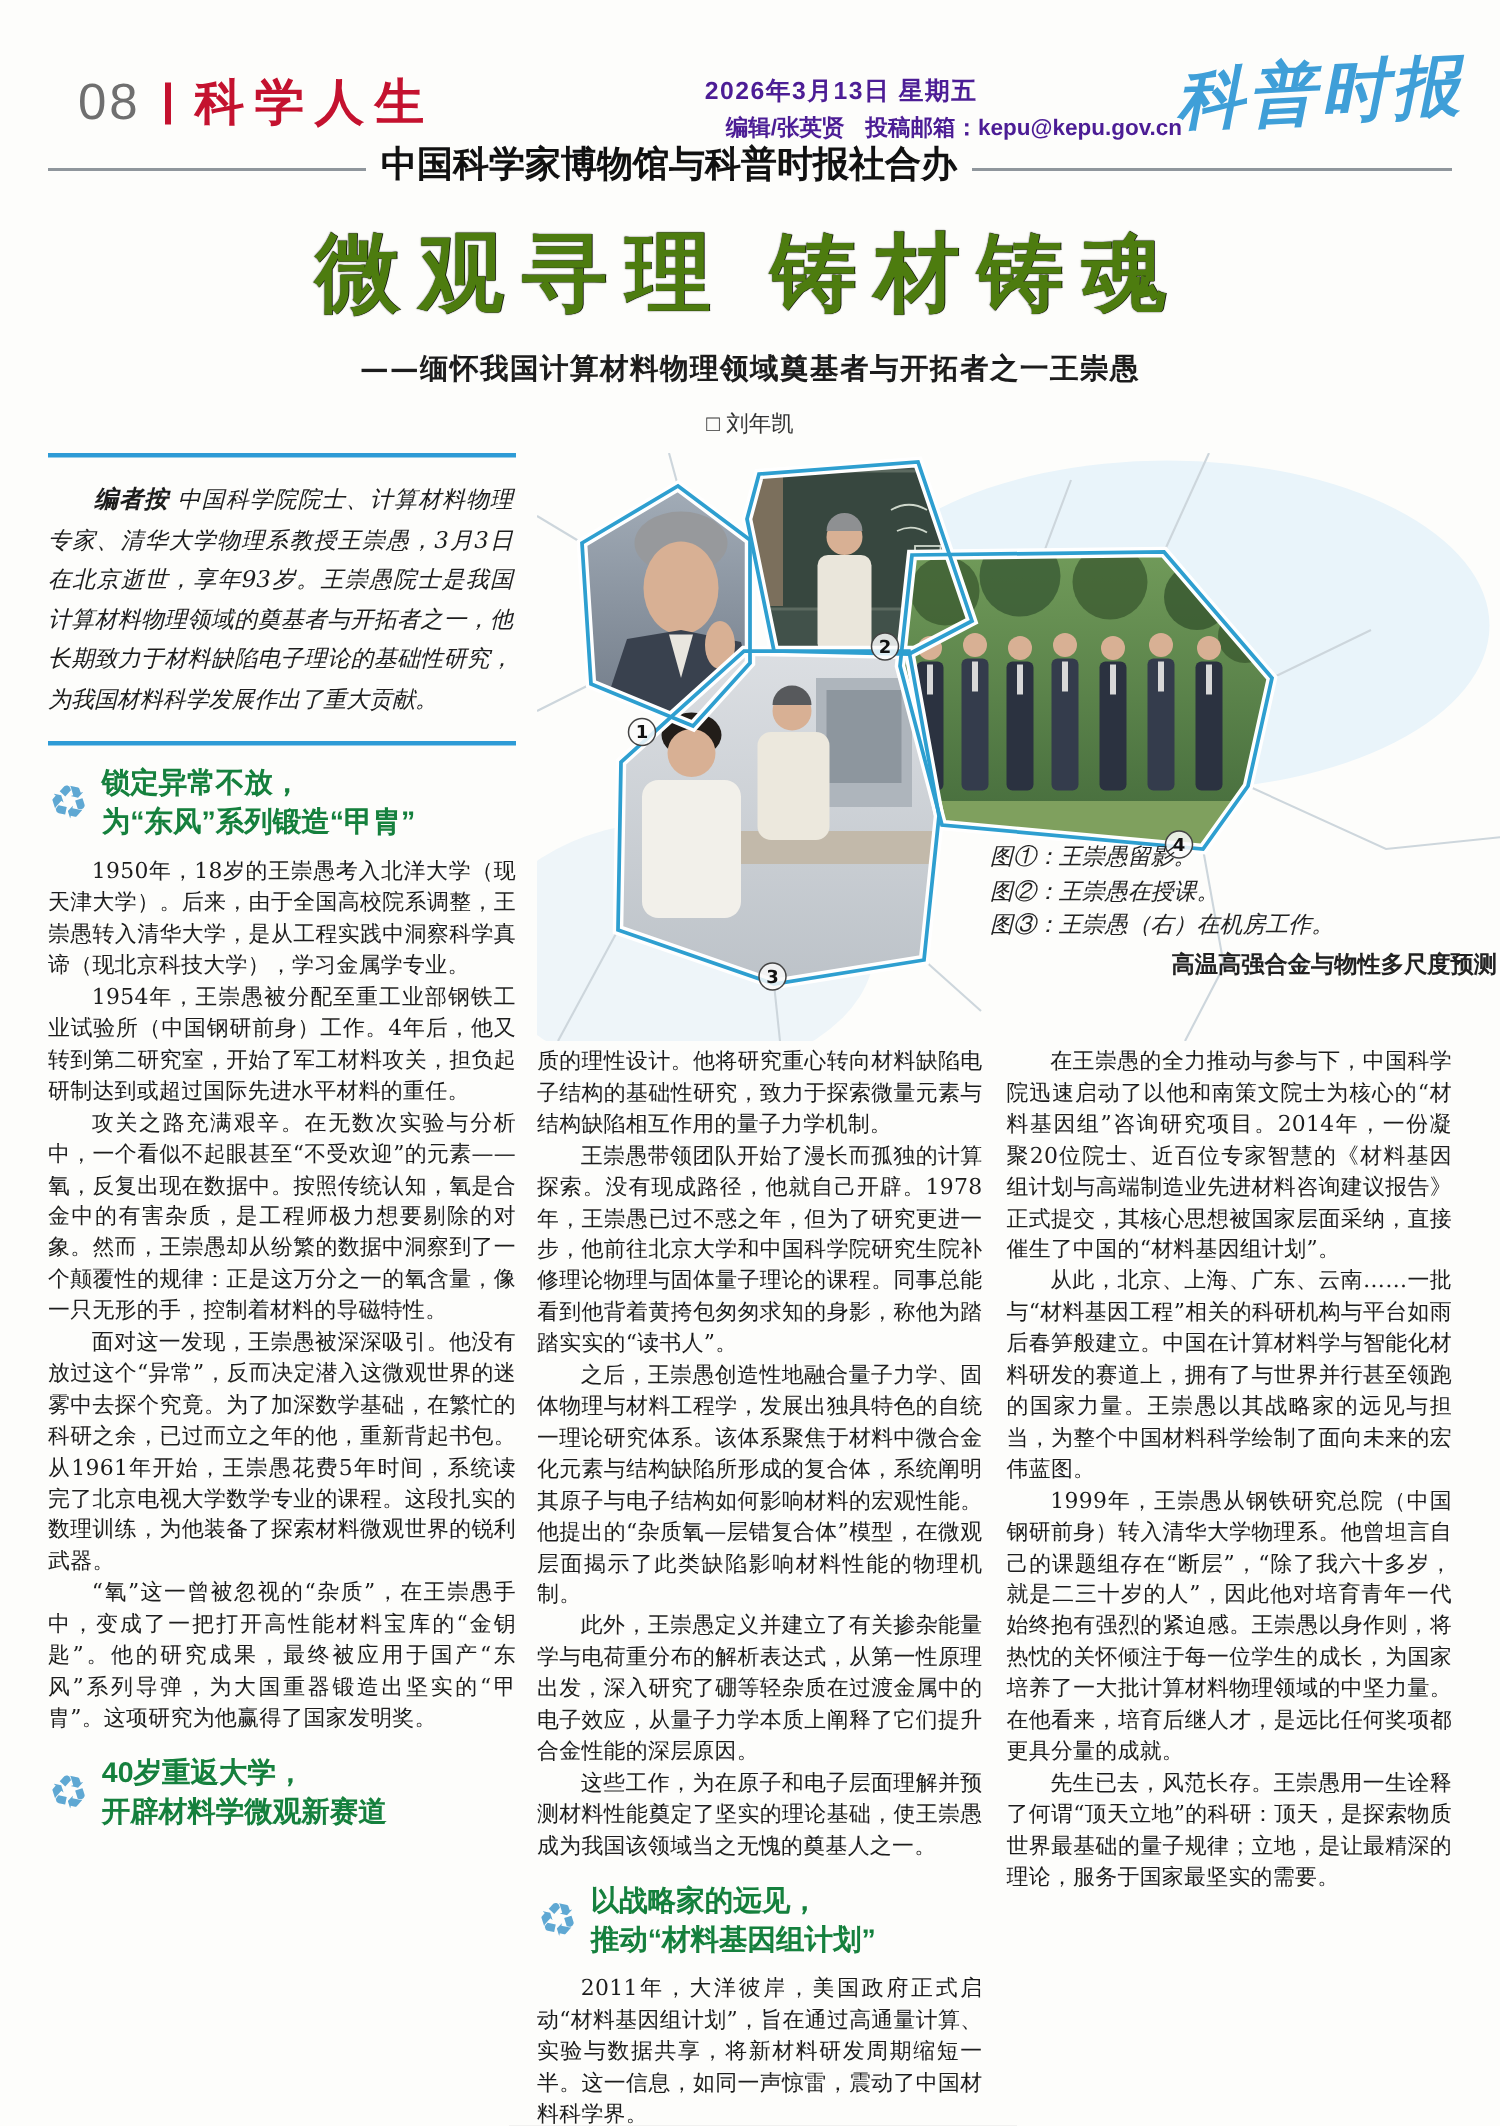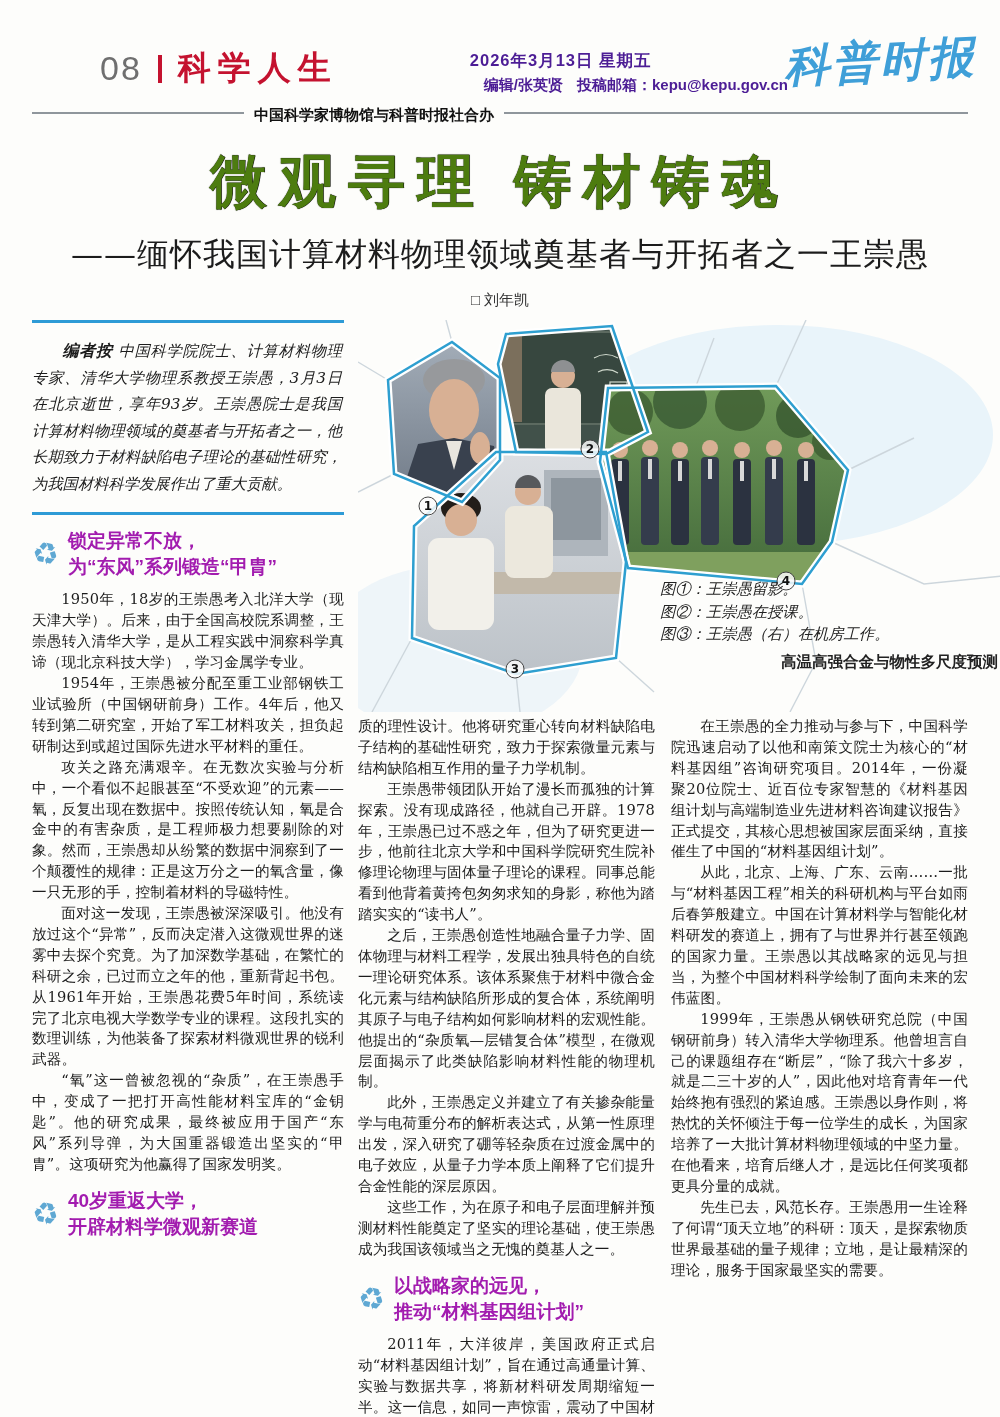--- a/index.html
+++ b/index.html
@@ -2,39 +2,39 @@
 <html><head>
 <meta charset="utf-8">
 <style>
   html,body{margin:0;padding:0;background:#e8e8e8;}
   .page{position:relative;width:1000px;height:1417px;margin:0 auto;background:#fdfdfb;
         box-sizing:border-box;padding:44px 32px 0;overflow:hidden;
         font-family:"DejaVu Serif", serif;color:#1c1c1c;}
   
   .hdr{position:relative;height:68px;border-bottom:2px solid #8f969c;}
   .brand{position:absolute;left:20px;top:2px;display:flex;align-items:center;
-         font-family:"Liberation Sans", sans-serif;margin-left:48px;}
+         font-family:"Liberation Sans", sans-serif;}
   .pageno{font-size:34px;color:#6f6f6f;letter-spacing:2px;}
   .brand-div{display:inline-block;width:4px;height:28px;margin:0 16px;}
   .sectname{font-size:33px;font-weight:bold;letter-spacing:7px;}
   .coop{position:absolute;left:212px;bottom:-13px;background:#fdfdfb;padding:0 10px;
-        font-family:"Liberation Sans", sans-serif;font-weight:bold;font-size:15px;color:#111;}
+        font-family:"Liberation Sans", sans-serif;font-weight:bold;font-size:24px;color:#111;}
   .dateblock{position:absolute;right:180px;top:6px;text-align:left;
              font-family:"Liberation Sans", sans-serif;font-weight:bold;color:#4c1d95;}
   .dateline{font-size:16.5px;letter-spacing:1px;}
   .mailline{font-size:15px;margin-top:4px;}
   .mailline span{margin-left:14px;}
   .masthead{position:absolute;right:-8px;top:-12px;font-size:45px;font-weight:bold;
             font-style:italic;letter-spacing:3px;transform:rotate(-3deg);
             font-family:"DejaVu Serif", serif;}
   
   .title{margin:30px 0 12px;text-align:center;font-family:"Liberation Sans", sans-serif;
          font-weight:900;font-size:57px;letter-spacing:12px;color:#4d7c0f;
          text-shadow:0 0 1px #0c0c0c,0.5px 0 0 #0c0c0c;}
-  .subtitle{text-align:center;font-weight:normal;font-size:32px;letter-spacing:1px;margin-bottom:14px;}
+  .subtitle{text-align:center;font-weight:bold;font-size:19px;letter-spacing:1px;margin-bottom:14px;}
   .author{text-align:center;font-family:"Liberation Sans", sans-serif;font-size:15px;
           color:#333;margin-bottom:10px;}
   
   .contentrow{display:flex;gap:14px;}
   .col-left{width:312px;flex:none;}
   .right-wrap{flex:1;min-width:0;}
   .cols2{display:flex;gap:16px;margin-top:4px;}
   .col{flex:1;min-width:0;}
   
   p.body{margin:0;font-size:14.6px;line-height:20.9px;text-align:justify;
@@ -44,21 +44,21 @@
   .enote{border-top:3px solid;border-bottom:3px solid;padding:15px 2px 15px 0;margin-bottom:10px;}
   .enote p{margin:0;font-size:15.3px;line-height:26.5px;text-align:justify;text-indent:2em;
            font-style:italic;}
   .enote b{font-size:16px;}
   .intro{margin-bottom:4px;}
   
   .sect{display:flex;align-items:center;gap:9px;margin:13px 0 9px;}
   .swirl{font-family:"DejaVu Sans", sans-serif;font-size:30px;line-height:30px;
          transform:rotate(12deg);flex:none;}
   .sect-t{font-family:"Liberation Sans", sans-serif;font-weight:bold;font-size:19px;
-          line-height:1.38;color:#a21caf;}
+          line-height:1.38;color:#15803d;}
   
   .collage{position:relative;width:644px;height:392px;}
   .caps{position:absolute;left:302px;top:258px;width:338px;font-style:italic;
         font-size:15.3px;line-height:22.5px;color:#222;}
   .caps .credit{font-style:normal;font-weight:bold;font-family:"Liberation Sans", sans-serif;
         text-align:right;font-size:15.5px;margin-top:5px;}
 </style>
 </head>
 <body>
 

